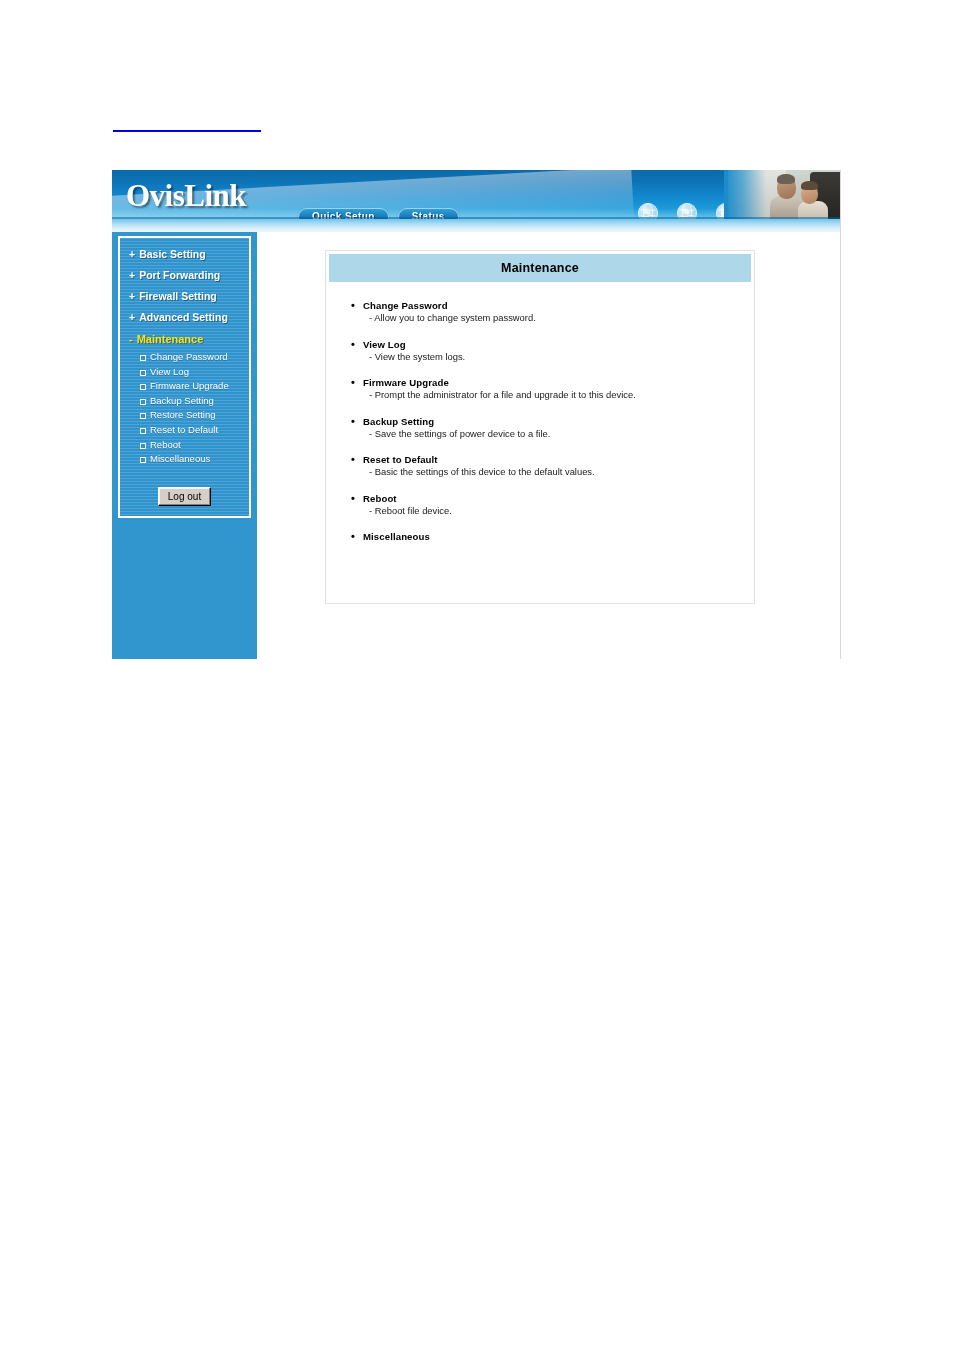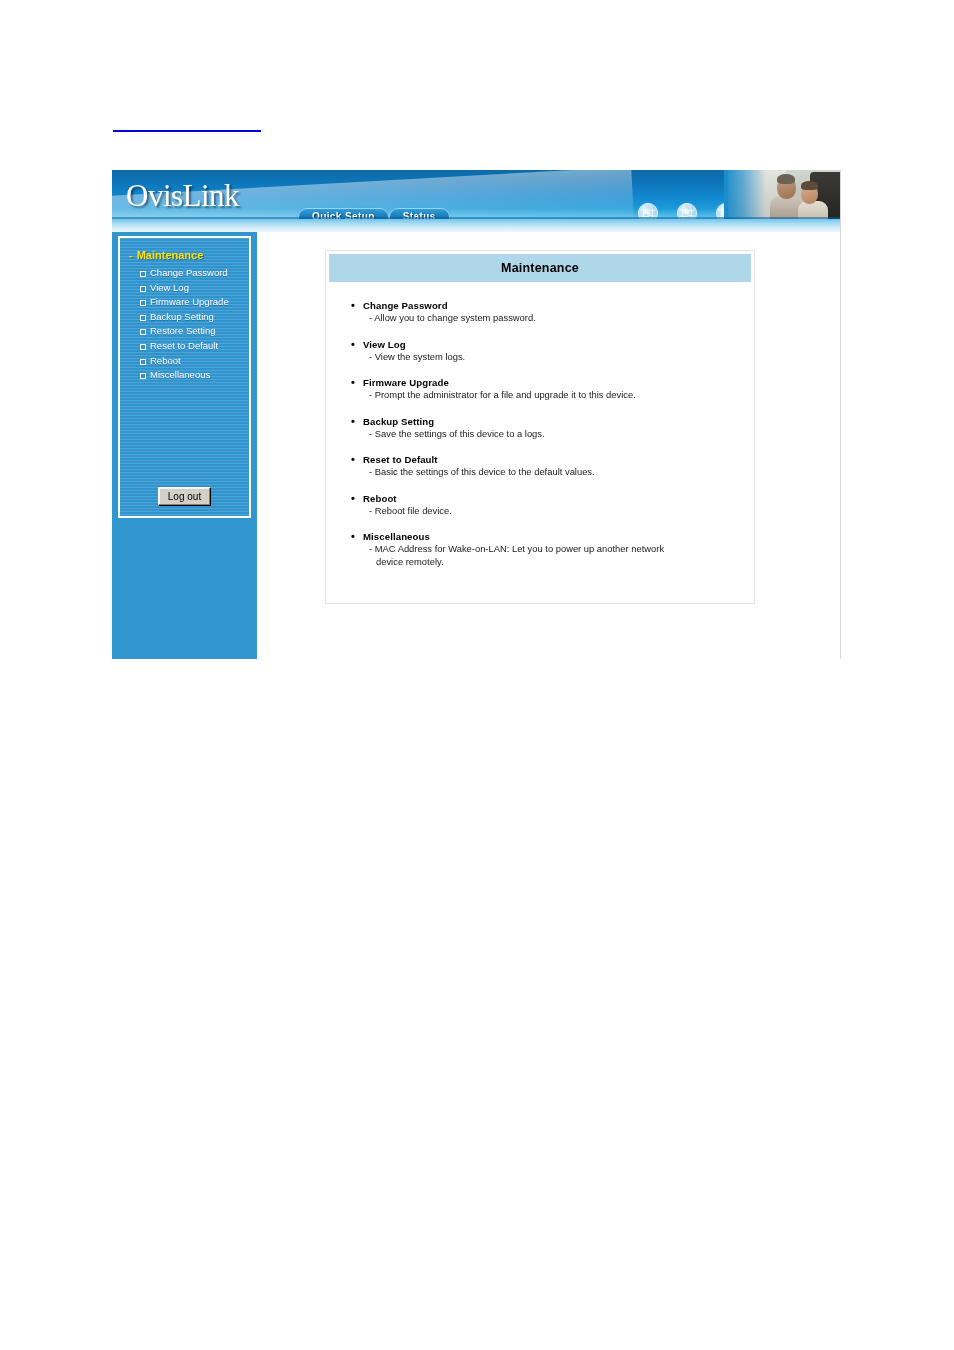--- a/index.html
+++ b/index.html
@@ -80,33 +80,34 @@
     height: 2px;
     background: #0a5f9c;
     opacity: .55;
   }
 
   .logo {
     position: absolute;
     left: 14px;
     top: 8px;
     font-family: "Liberation Serif", "DejaVu Serif", serif;
-    font-weight: normal;
+    font-weight: bold;
     font-size: 31px;
     letter-spacing: -0.5px;
     color: #ffffff;
     text-shadow: 2px 2px 2px rgba(0,0,0,.45);
     white-space: nowrap;
   }
 
   .nav-pills {
     position: absolute;
     left: 186px;
     top: 38px;
     display: flex;
+    gap: 9px;
   }
   .pill {
     height: 16px;
     padding: 0 13px;
     border-radius: 9px;
     background: linear-gradient(180deg,#2f9fd8 0%, #1b7fbd 45%, #0f5f9c 100%);
     border: 1px solid #9bd2ee;
     box-shadow: 0 1px 2px rgba(0,0,0,.35);
     color: #ffffff;
     font-size: 10px;
@@ -421,20 +422,34 @@
 
     <div class="banner-darkline"></div>
     <div class="banner-gloss"></div>
   </div>
 
   <div class="body-area">
 
     <div class="sidebar">
       <div class="menu-box">
 
+        <div class="menu-top">
+          <div class="mitem">
+            <span class="plus">+</span><span>Basic Setting</span>
+          </div>
+          <div class="mitem">
+            <span class="plus">+</span><span>Port Forwarding</span>
+          </div>
+          <div class="mitem">
+            <span class="plus">+</span><span>Firewall Setting</span>
+          </div>
+          <div class="mitem">
+            <span class="plus">+</span><span>Advanced Setting</span>
+          </div>
+        </div>
 
         <div class="mitem-active">
           <span class="minus">-</span><span>Maintenance</span>
         </div>
 
         <ul class="submenu">
           <li>Change Password</li>
           <li>View Log</li>
           <li>Firmware Upgrade</li>
           <li>Backup Setting</li>
@@ -466,39 +481,35 @@
             <div class="entry-desc">- View the system logs.</div>
           </div>
 
           <div class="entry">
             <div class="entry-head">Firmware Upgrade</div>
             <div class="entry-desc">- Prompt the administrator for a file and upgrade it to this device.</div>
           </div>
 
           <div class="entry">
             <div class="entry-head">Backup Setting</div>
-            <div class="entry-desc">- Save the settings of this device to a logs.</div>
+            <div class="entry-desc">- Save the settings of power device to a file.</div>
           </div>
 
           <div class="entry">
             <div class="entry-head">Reset to Default</div>
             <div class="entry-desc">- Basic the settings of this device to the default values.</div>
           </div>
 
           <div class="entry">
             <div class="entry-head">Reboot</div>
             <div class="entry-desc">- Reboot file device.</div>
           </div>
 
           <div class="entry">
             <div class="entry-head">Miscellaneous</div>
-            <div class="entry-desc">
-              <span>- MAC Address for Wake-on-LAN: Let you to power up another network</span>
-              <span class="cont">device remotely.</span>
-            </div>
           </div>
 
         </div>
       </div>
     </div>
 
   </div>
 </div>
 
 </body></html>

